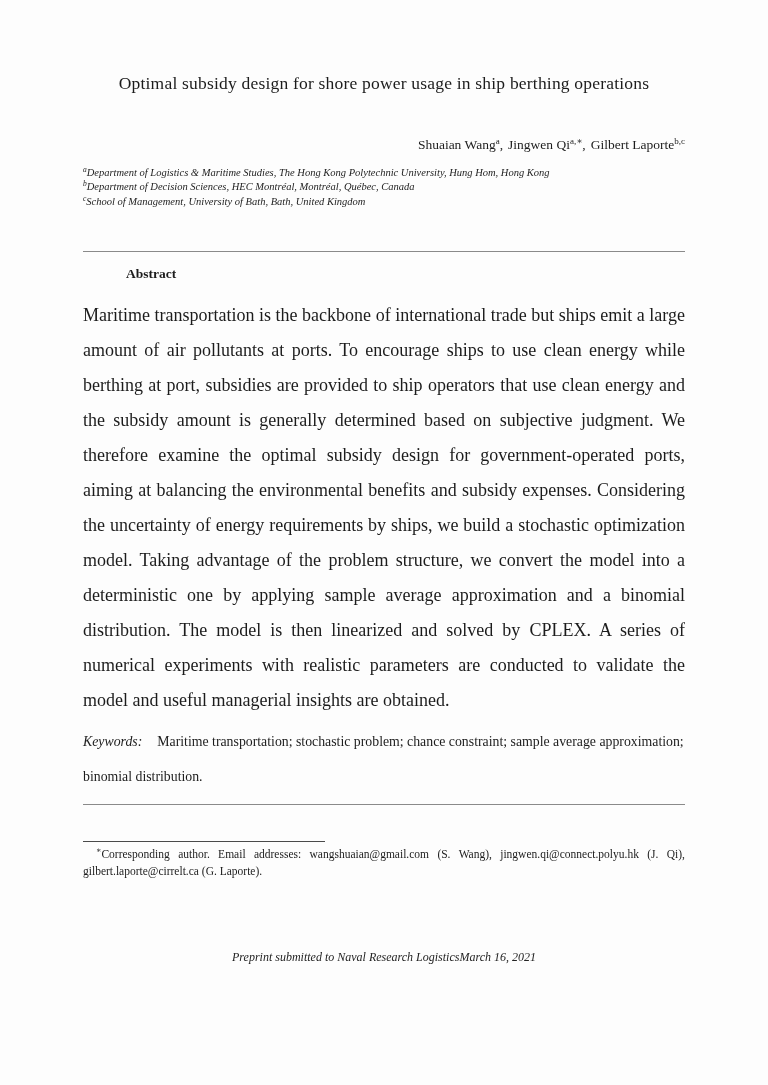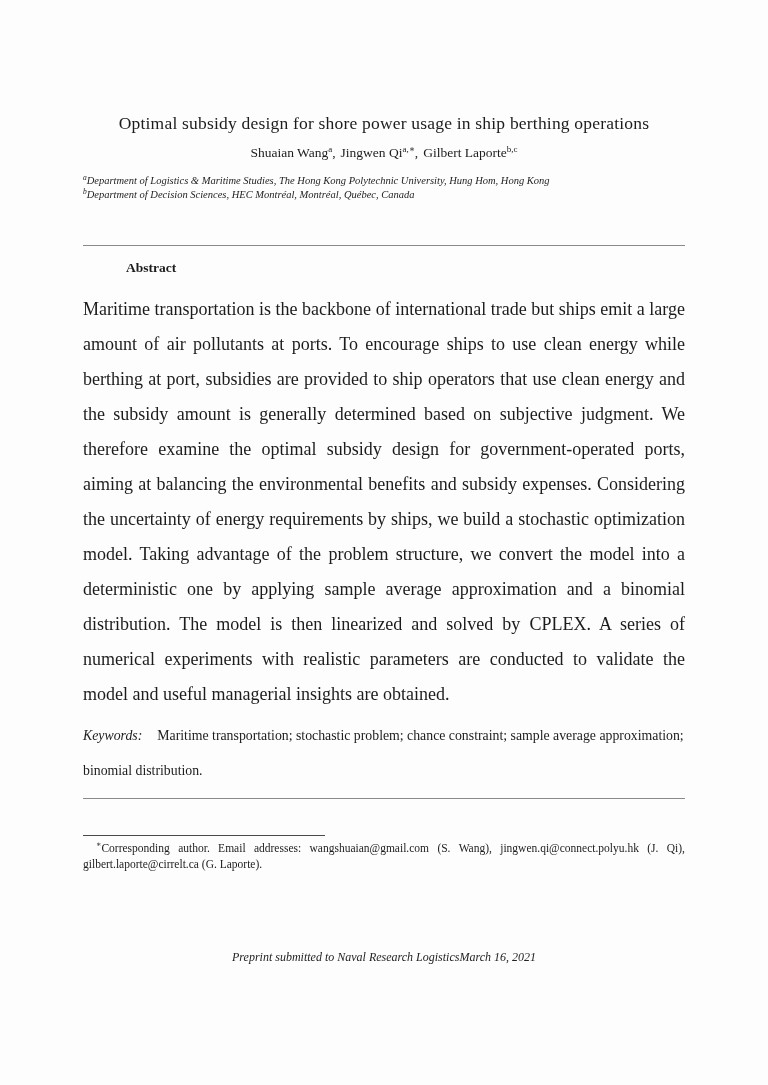--- a/index.html
+++ b/index.html
@@ -15,30 +15,30 @@
     font-family: "Liberation Serif", "DejaVu Serif", serif;
     color: #1c1c1c;
     overflow: hidden;
     box-sizing: border-box;
   }
   .content {
     padding: 0 83px;
   }
   .title {
     margin: 0;
-    padding-top: 112px;
+    padding-top: 72px;
     text-align: center;
     font-size: 17.5px;
     font-weight: normal;
     letter-spacing: 0.2px;
     line-height: 1.3;
   }
   .authors {
-    margin-top: 10px;
-    text-align: center;
+    margin-top: 42px;
+    text-align: right;
     font-size: 13.5px;
   }
   .authors sup {
     font-size: 9px;
     line-height: 0;
   }
   .author-sep {
     padding-right: 5px;
   }
   .affiliations {
@@ -119,20 +119,21 @@
 
     <h1 class="title">Optimal subsidy design for shore power usage in ship berthing operations</h1>
 
     <div class="authors">
       <span>Shuaian Wang</span><sup>a</sup><span class="author-sep">,</span><span>Jingwen Qi</span><sup>a,∗</sup><span class="author-sep">,</span><span>Gilbert Laporte</span><sup>b,c</sup>
     </div>
 
     <div class="affiliations">
       <div><sup>a</sup><span>Department of Logistics &amp; Maritime Studies, The Hong Kong Polytechnic University, Hung Hom, Hong Kong</span></div>
       <div><sup>b</sup><span>Department of Decision Sciences, HEC Montréal, Montréal, Québec, Canada</span></div>
+      <div><sup>c</sup><span>School of Management, University of Bath, Bath, United Kingdom</span></div>
     </div>
 
     <hr class="rule rule-top">
 
     <div class="abstract-heading">Abstract</div>
 
     <p class="abstract-body">Maritime transportation is the backbone of international trade but ships emit a large amount of air pollutants at ports. To encourage ships to use clean energy while berthing at port, subsidies are provided to ship operators that use clean energy and the subsidy amount is generally determined based on subjective judgment. We therefore examine the optimal subsidy design for government-operated ports, aiming at balancing the environmental benefits and subsidy expenses. Considering the uncertainty of energy requirements by ships, we build a stochastic optimization model. Taking advantage of the problem structure, we convert the model into a deterministic one by applying sample average approximation and a binomial distribution. The model is then linearized and solved by CPLEX. A series of numerical experiments with realistic parameters are conducted to validate the model and useful managerial insights are obtained.</p>
 
     <p class="keywords"><span class="kw-label">Keywords:</span><span>Maritime transportation; stochastic problem; chance constraint; sample average approximation; binomial distribution.</span></p>
 

